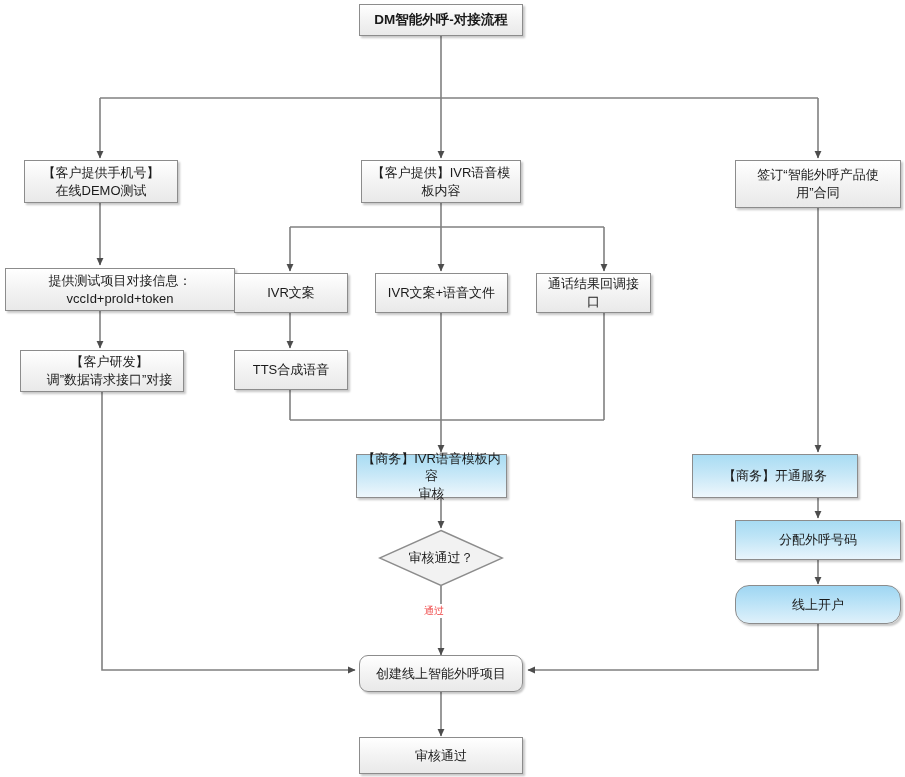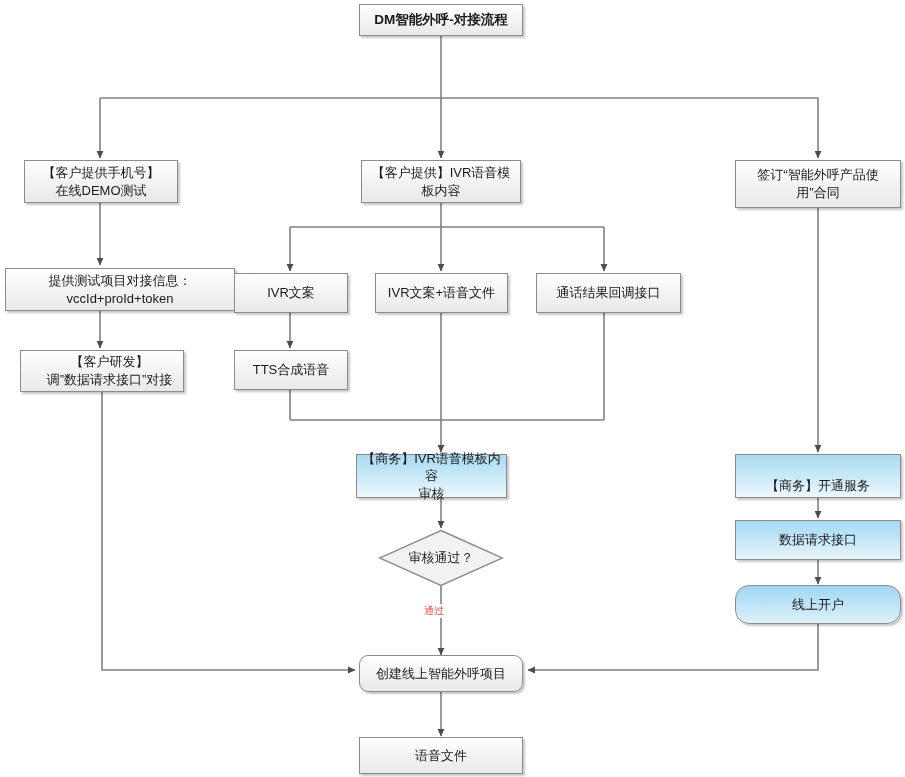--- a/index.html
+++ b/index.html
@@ -115,58 +115,58 @@
   </div>
 
   <div class="node" style="left:234px;top:273px;width:114px;height:40px;">
     <span>IVR文案</span>
   </div>
 
   <div class="node" style="left:375px;top:273px;width:133px;height:40px;">
     <span>IVR文案+语音文件</span>
   </div>
 
-  <div class="node" style="left:536px;top:273px;width:145px;height:40px;">
+  <div class="node" style="left:536px;top:273px;width:115px;height:40px;">
     <span>通话结果回调接口</span>
   </div>
 
   <div class="node" style="left:20px;top:350px;width:164px;height:42px;padding-left:20px;">
     <span class="ml">【客户研发】<br>调”数据请求接口”对接</span>
   </div>
 
   <div class="node" style="left:234px;top:350px;width:114px;height:40px;">
     <span>TTS合成语音</span>
   </div>
 
   <div class="node blue" style="left:356px;top:454px;width:151px;height:44px;">
     <span class="ml">【商务】IVR语音模板内容<br>审核</span>
   </div>
 
-  <div class="node blue" style="left:735px;top:454px;width:166px;height:44px;align-items:flex-end;">
+  <div class="node blue" style="left:692px;top:454px;width:166px;height:44px;">
     <span>【商务】开通服务</span>
   </div>
 
   <div class="node blue2" style="left:735px;top:520px;width:166px;height:40px;">
-    <span>数据请求接口</span>
+    <span>分配外呼号码</span>
   </div>
 
   <div class="node blue3" style="left:735px;top:585px;width:166px;height:39px;border-radius:14px;">
     <span>线上开户</span>
   </div>
 
   <div class="diamond" style="left:378px;top:529px;width:126px;height:58px;">
     <svg width="126" height="58" viewBox="0 0 126 58">
       <polygon points="63,1.5 124.5,29 63,56.5 1.5,29" fill="#f2f2f2" stroke="#8c8c8c" stroke-width="1.4"></polygon>
     </svg>
     <div class="dlabel">审核通过？</div>
   </div>
 
   <div class="edgelabel" style="left:422px;top:604px;">通过</div>
 
   <div class="node" style="left:359px;top:655px;width:164px;height:37px;border-radius:9px;">
     <span>创建线上智能外呼项目</span>
   </div>
 
   <div class="node" style="left:359px;top:737px;width:164px;height:37px;">
-    <span>语音文件</span>
+    <span>审核通过</span>
   </div>
 
 </div>
 
 </body></html>

